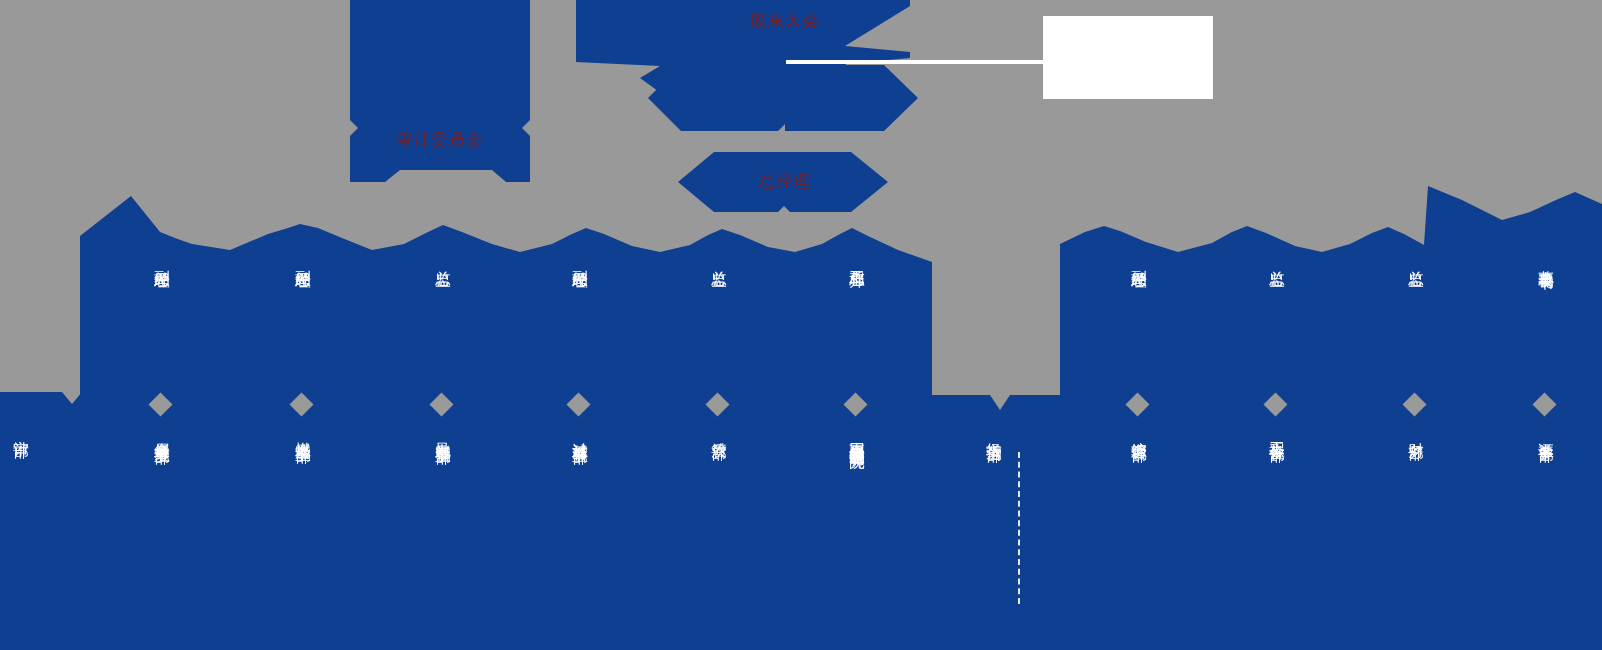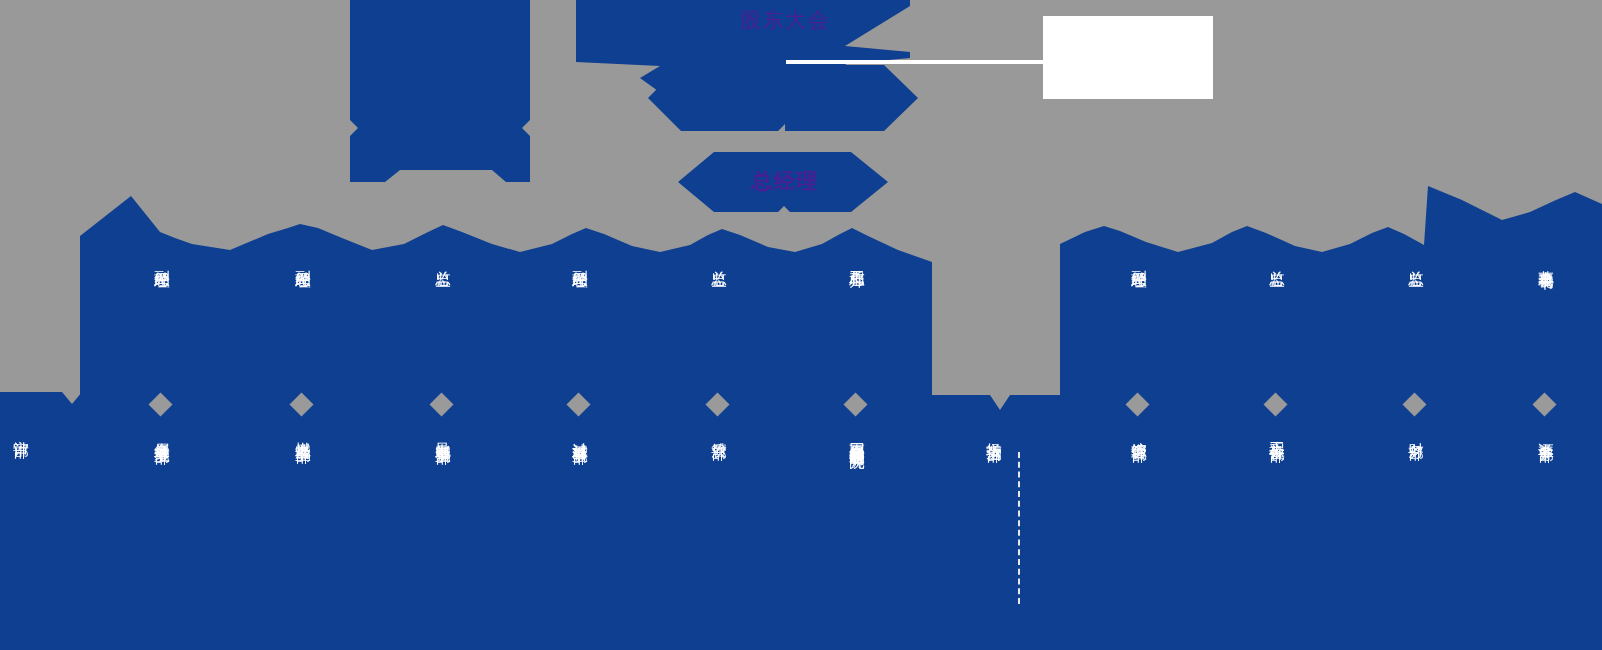--- a/index.html
+++ b/index.html
@@ -8,22 +8,22 @@
     background:#999999;
     font-family:"Liberation Sans","DejaVu Sans",sans-serif;
     overflow:hidden;
     position:relative;
   }
   #stage{position:absolute;left:0;top:0;width:1602px;height:650px;}
   #silhouette{position:absolute;left:0;top:0;width:1602px;height:650px;}
   
   .tnode{
     position:absolute;
-    display:flex;align-items:flex-end;justify-content:center;
-    color:#4c1d95;font-size:21px;letter-spacing:1.5px;
+    display:flex;align-items:center;justify-content:center;
+    color:#7f1d1d;font-size:16px;letter-spacing:1.5px;
   }
   
   .vlabel{
     position:absolute;
     color:#ffffff;
     font-size:15.5px;
     line-height:23px;
     letter-spacing:1px;
     writing-mode:vertical-rl;
     text-orientation:upright;
@@ -105,24 +105,27 @@
   </svg>
 
   <div class="wline" style="left:786px;top:60px;width:262px;"></div>
   <div class="whitebox" style="left:1043px;top:16px;width:170px;height:83px;"></div>
 
   <div class="tnode" style="left:700px;top:8px;width:170px;height:26px;">
     <span>股东大会</span>
   </div>
 
 
-  <div class="tnode" style="left:700px;top:169px;width:170px;height:26px;font-weight:bold;">
+  <div class="tnode" style="left:700px;top:169px;width:170px;height:26px;">
     <span>总经理</span>
   </div>
 
+  <div class="tnode" style="left:355px;top:127px;width:170px;height:26px;">
+    <span>审计委员会</span>
+  </div>
 
   <div class="vlabel dept" style="left:10px;top:428px;">
     <span>审计部</span>
   </div>
 
   <div class="vlabel dept" style="left:983px;top:430px;">
     <span>市场运营部</span>
   </div>
   <div class="dashline" style="left:1018px;top:452px;height:152px;"></div>
 

